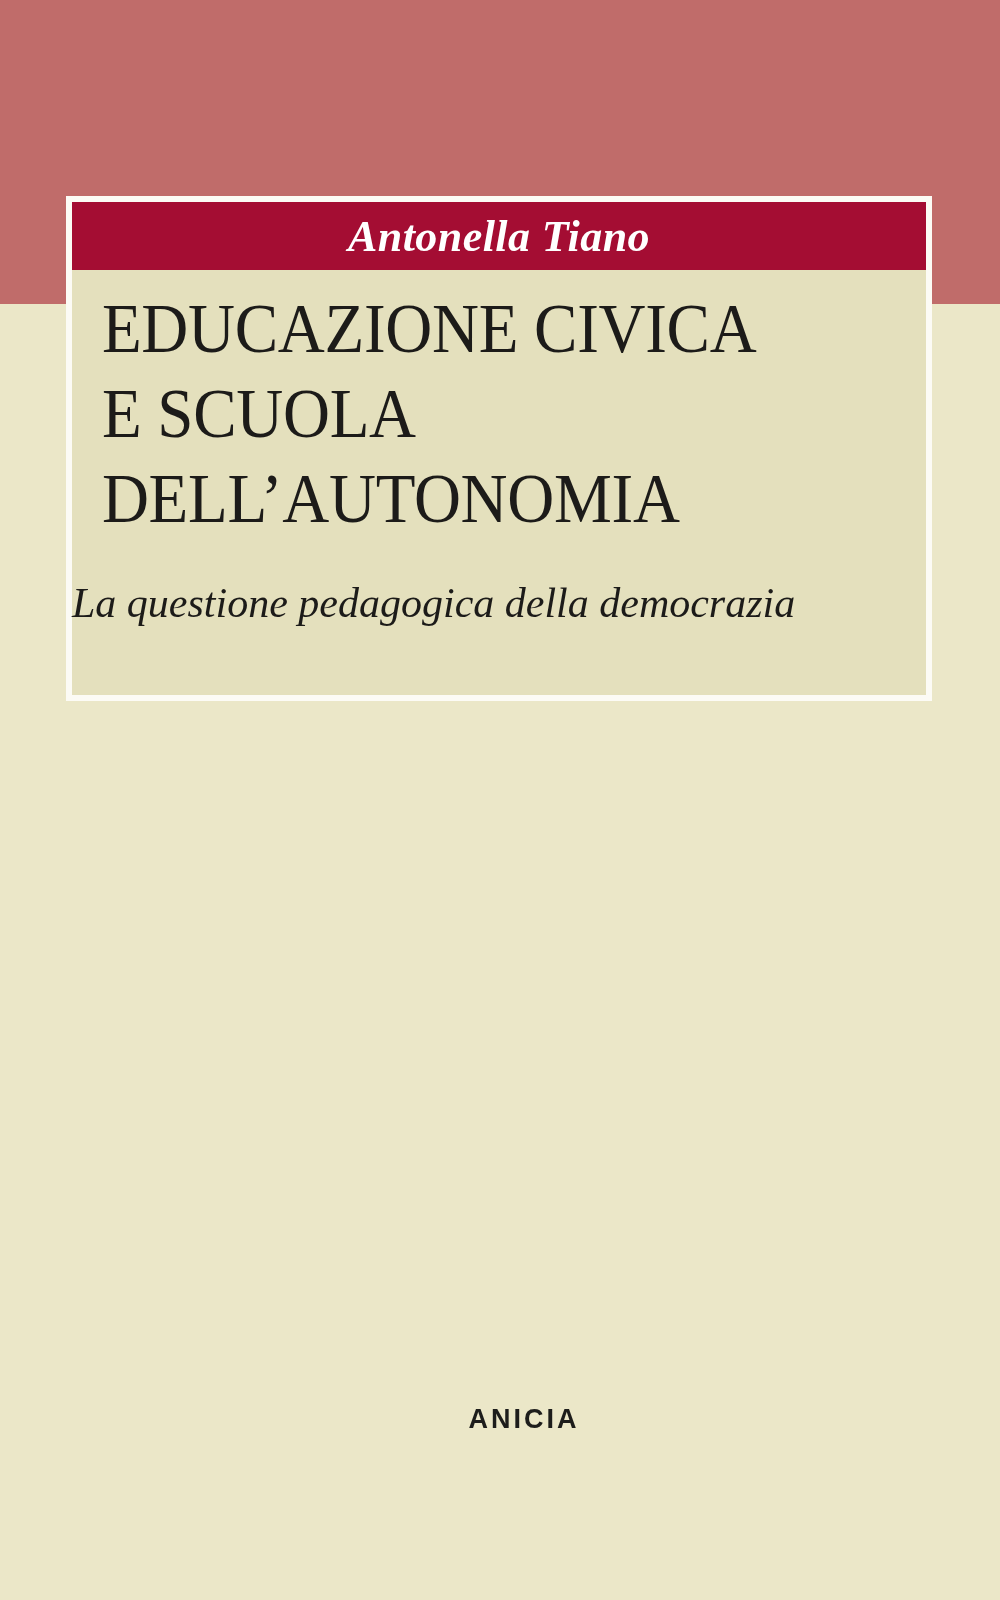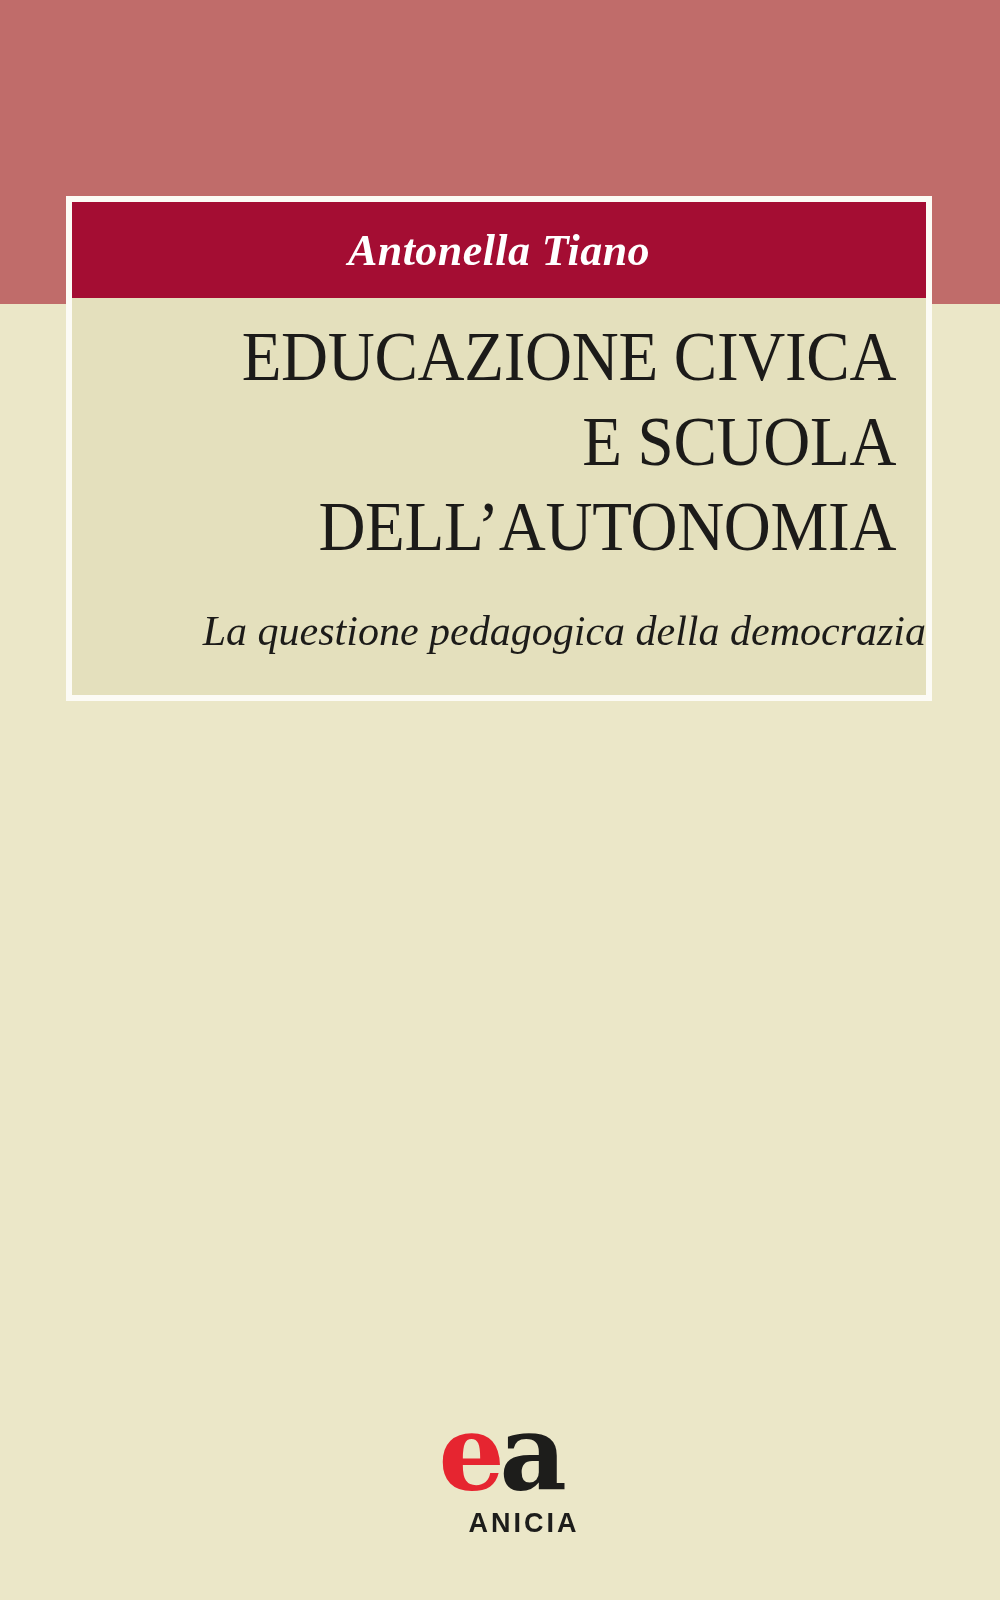--- a/index.html
+++ b/index.html
@@ -27,36 +27,36 @@
     position: absolute;
     left: 66px;
     top: 196px;
     width: 866px;
     height: 505px;
     box-sizing: border-box;
     border: 6px solid var(--border-white, #fcfbf5);
     background: var(--box-cream, #e4e0bd);
   }
   .author-band {
-    height: 96px;
+    height: 68px;
     background: var(--crimson-band, #a40d33);
     display: flex;
     align-items: center;
     justify-content: center;
   }
   .author-name {
     font-family: "Liberation Serif", serif;
     font-style: italic;
     font-weight: bold;
     font-size: 44px;
     letter-spacing: 0.01em;
     color: var(--author-text, #ffffff);
   }
   .box-body {
-    text-align: right;
+    text-align: left;
   }
   .book-title {
     margin: 16px 0 0 0;
     padding: 0;
     font-weight: normal;
   }
   .title-line {
     font-family: "Liberation Serif", serif;
     font-size: 70px;
     line-height: 85px;
@@ -116,19 +116,16 @@
       <h1 class="book-title">
         <div class="title-line">EDUCAZIONE CIVICA</div>
         <div class="title-line">E SCUOLA</div>
         <div class="title-line">DELL’AUTONOMIA</div>
       </h1>
       <div class="book-subtitle">La questione pedagogica della democrazia</div>
     </div>
   </div>
 
   <div class="publisher-logo">
-    <div class="logo-letters">
-      <span class="logo-e">e</span><span class="logo-a">a</span>
-    </div>
     <div class="logo-name">ANICIA</div>
   </div>
 
 </div>
 
 </body></html>

